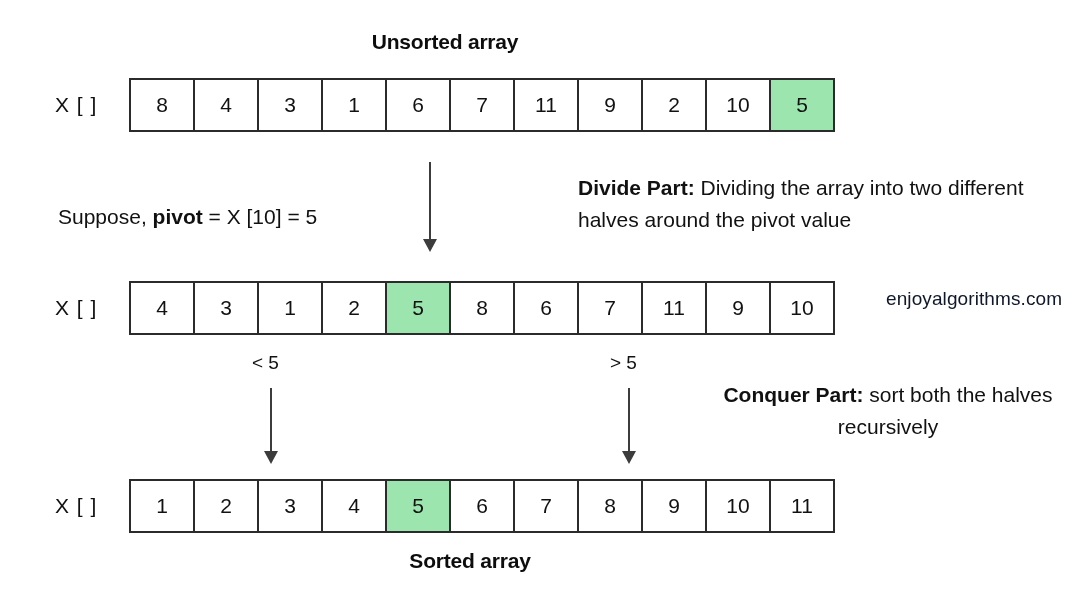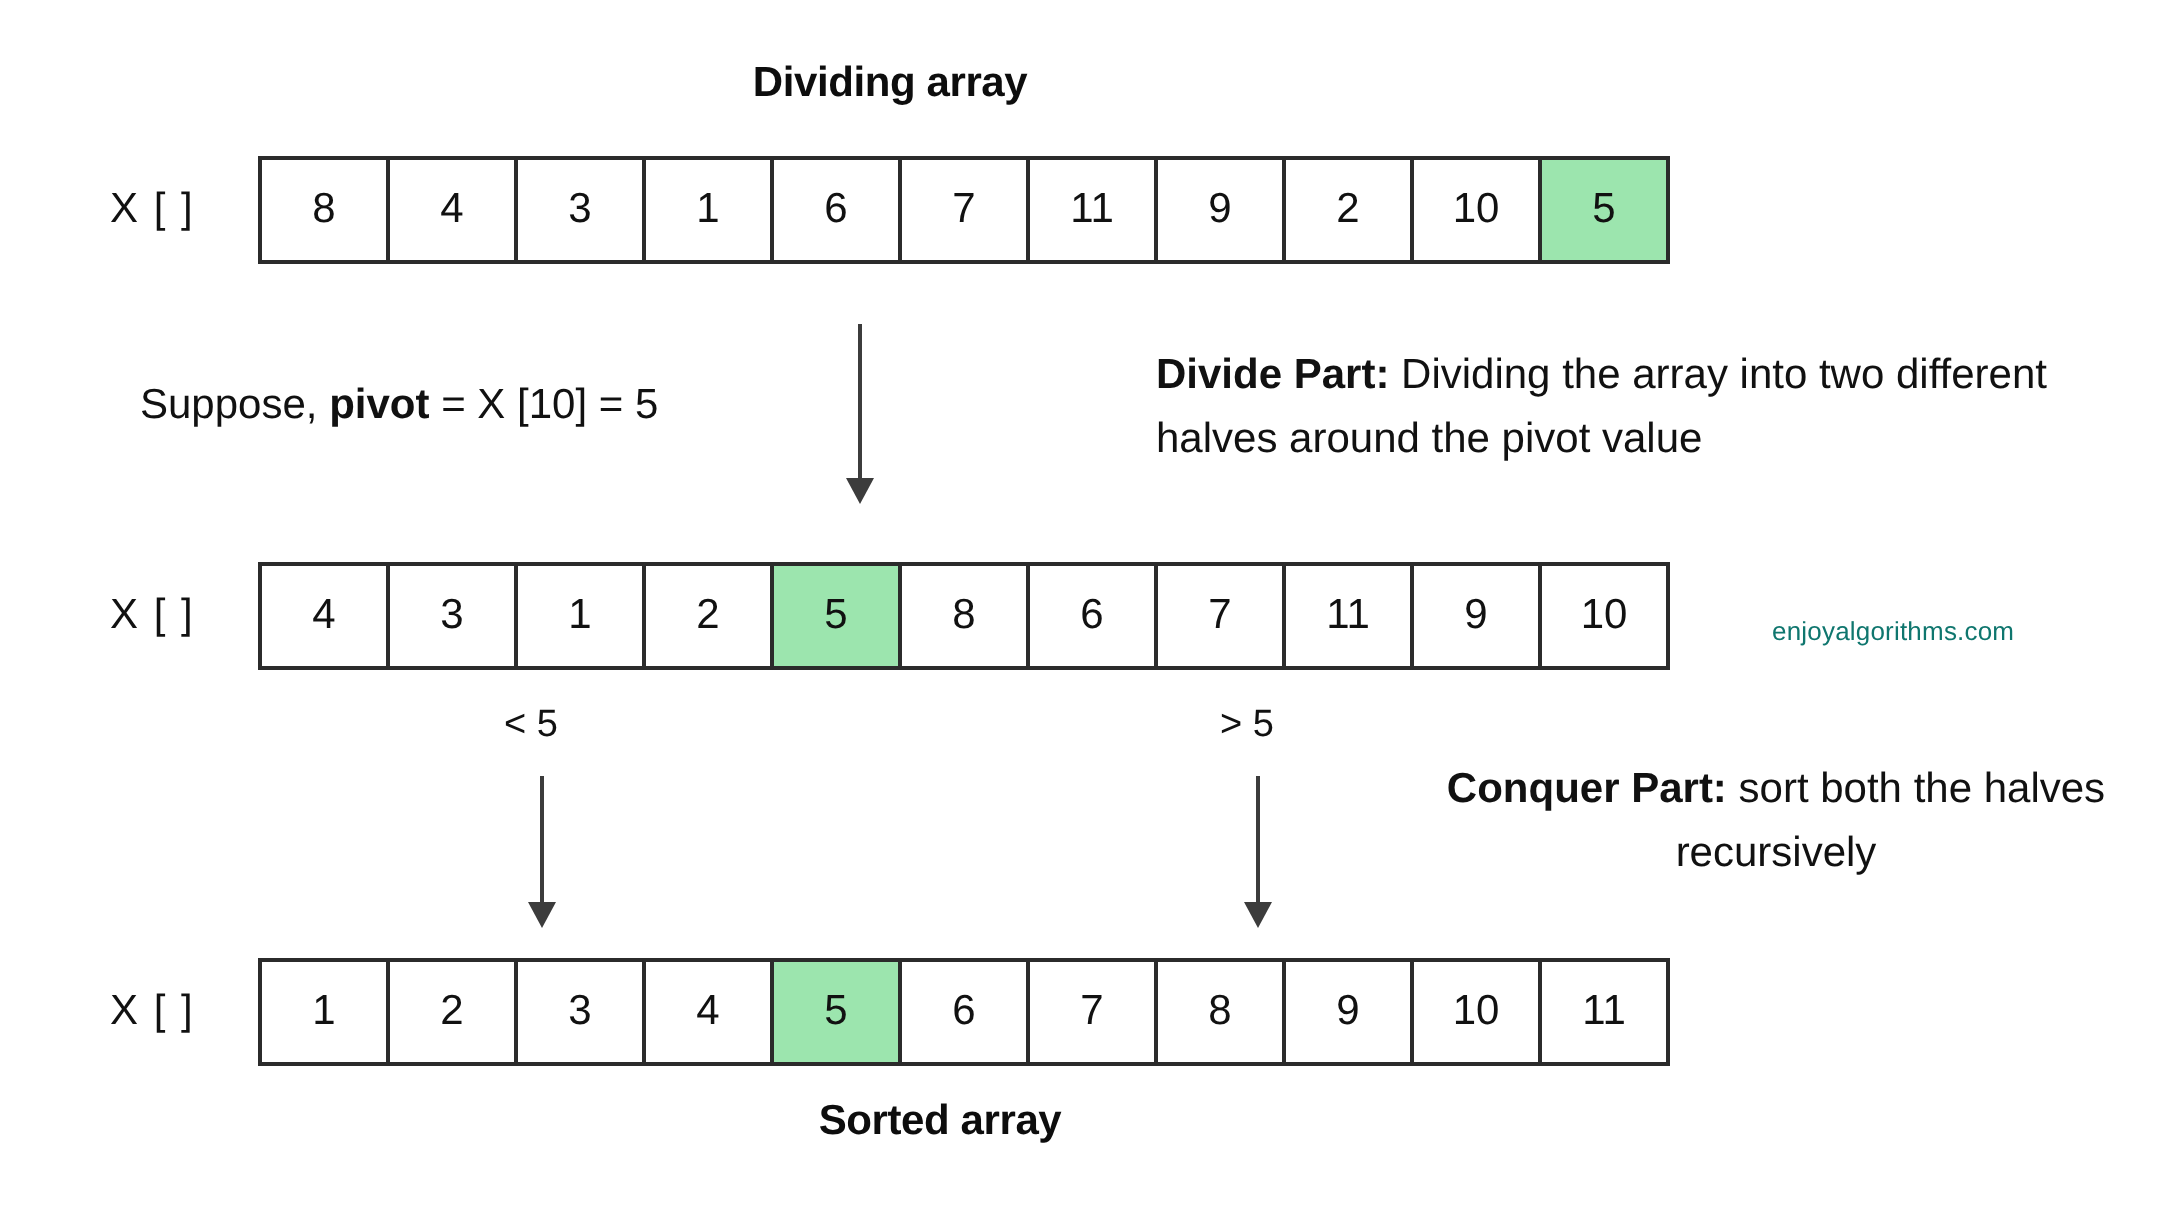--- a/index.html
+++ b/index.html
@@ -101,41 +101,41 @@
 
   
   .note {
     position: absolute;
     font-size: 21px;
     line-height: 32px;
     color: #111111;
   }
   .note b { font-weight: bold; }
 
-  #note-pivot { left: 58px; top: 187px; white-space: nowrap; margin-left: 12px; }
+  #note-pivot { left: 58px; top: 201px; white-space: nowrap; }
   #note-divide  { left: 578px; top: 172px; width: 470px; }
   #note-conquer { left: 723px; top: 379px; width: 330px; text-align: center; }
 
   
   #watermark {
     position: absolute;
     left: 886px;
-    top: 308px;
-    font-size: 13px;
-    color: #0f766e;
+    top: 288px;
+    font-size: 19px;
+    color: #0f172a;
     letter-spacing: 0.1px;
     white-space: nowrap;
   }
 </style>
 </head>
 <body>
 
 <div id="canvas">
 
-  <div class="title" id="title-unsorted">Dividing array</div>
+  <div class="title" id="title-unsorted">Unsorted array</div>
 
   <div class="array-row" id="row-unsorted" style="left:55px; top:78px;">
     <div class="array-label">X [ ]</div>
     <div class="cells">
       <div class="cell">8</div>
       <div class="cell">4</div>
       <div class="cell">3</div>
       <div class="cell">1</div>
       <div class="cell">6</div>
       <div class="cell">7</div>

